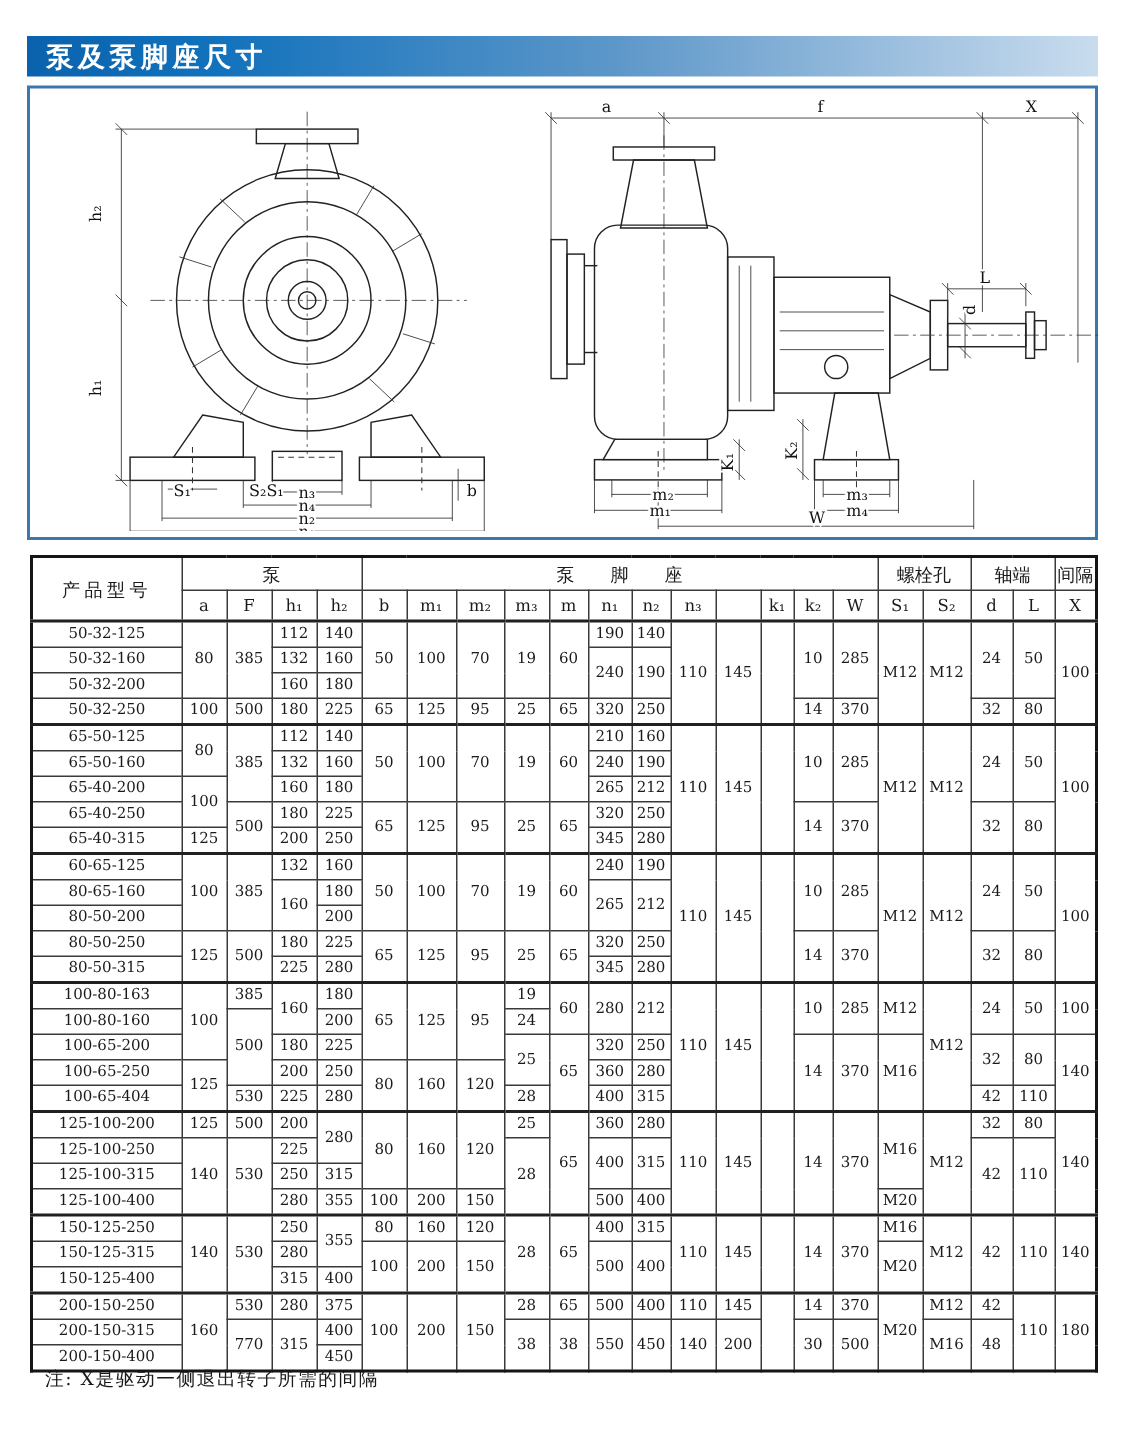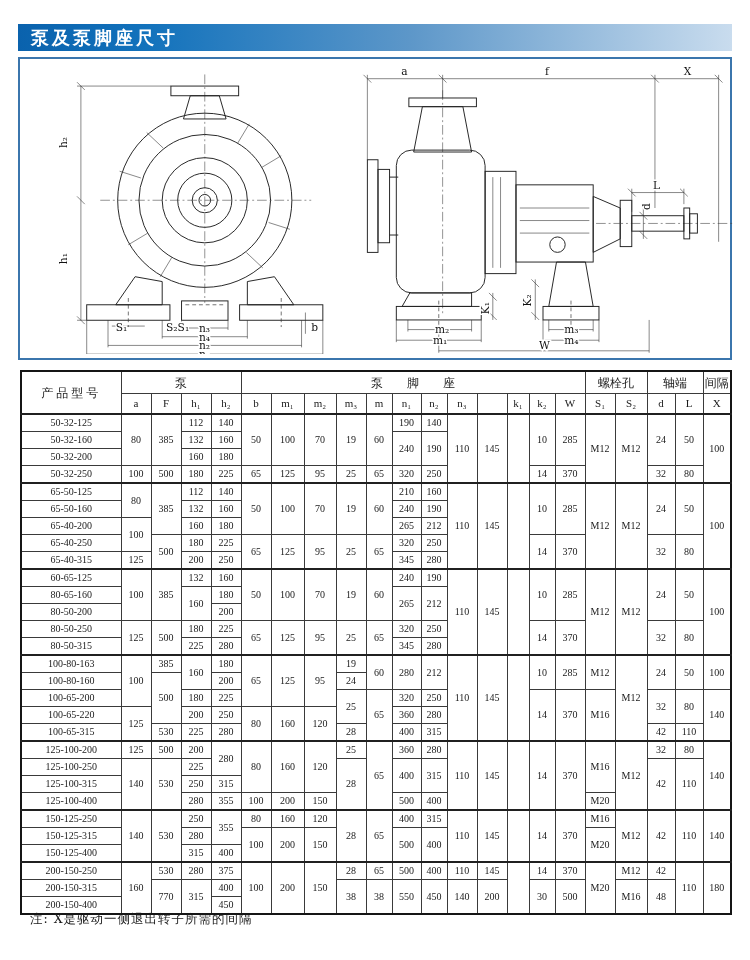--- a/index.html
+++ b/index.html
@@ -14,21 +14,21 @@
   
   #diagbox{position:absolute;left:18px;top:57px;width:710px;height:299px;border:2px solid #3b76ad;background:#fff;}
   svg text{font-family:"DejaVu Serif","Liberation Serif",serif;fill:#111;}
   svg .lbl{font-size:11px;paint-order:stroke;stroke:#fff;stroke-width:3px;}
   svg .ln{stroke:#222;stroke-width:1;fill:none;}
   svg .thin{stroke:#333;stroke-width:0.6;fill:none;}
   svg .cl{stroke:#444;stroke-width:0.6;fill:none;stroke-dasharray:10 3 2 3;}
   svg .dash{stroke:#333;stroke-width:0.7;fill:none;stroke-dasharray:4 3;}
   
   #tblwrap{position:absolute;left:20px;top:370px;}
-  table{border-collapse:collapse;table-layout:fixed;width:710px;font-family:Liberation Serif, serif;}
+  table{border-collapse:collapse;table-layout:fixed;width:710px;}
   th,td{border:1px solid #3a3a3a;text-align:center;vertical-align:middle;
         font-size:10px;line-height:1;padding:0;overflow:hidden;white-space:nowrap;}
   table{border:2px solid #151515;}
   thead th{font-weight:normal;}
   .hr1 th{height:21px;font-size:12px;}
   .hr2 th{height:19px;font-size:11px;}
   tbody td{height:16px;}
   td.model{font-size:10px;}
   tr.g td{border-top:2px solid #202020;}
   th.corner{font-size:12px;letter-spacing:3px;}
@@ -490,32 +490,32 @@
             <td>320</td>
             <td>250</td>
             <td rowspan="3">14</td>
             <td rowspan="3">370</td>
             <td rowspan="3">M16</td>
             <td rowspan="2">32</td>
             <td rowspan="2">80</td>
             <td rowspan="3">140</td>
           </tr>
           <tr>
-            <td class="model">100-65-220</td>
+            <td class="model">100-65-250</td>
             <td rowspan="2">125</td>
             <td>200</td>
             <td>250</td>
             <td rowspan="2">80</td>
             <td rowspan="2">160</td>
             <td rowspan="2">120</td>
             <td>360</td>
             <td>280</td>
           </tr>
           <tr>
-            <td class="model">100-65-315</td>
+            <td class="model">100-65-404</td>
             <td>530</td>
             <td>225</td>
             <td>280</td>
             <td>28</td>
             <td>400</td>
             <td>315</td>
             <td>42</td>
             <td>110</td>
           </tr>
           <tr class="g">

